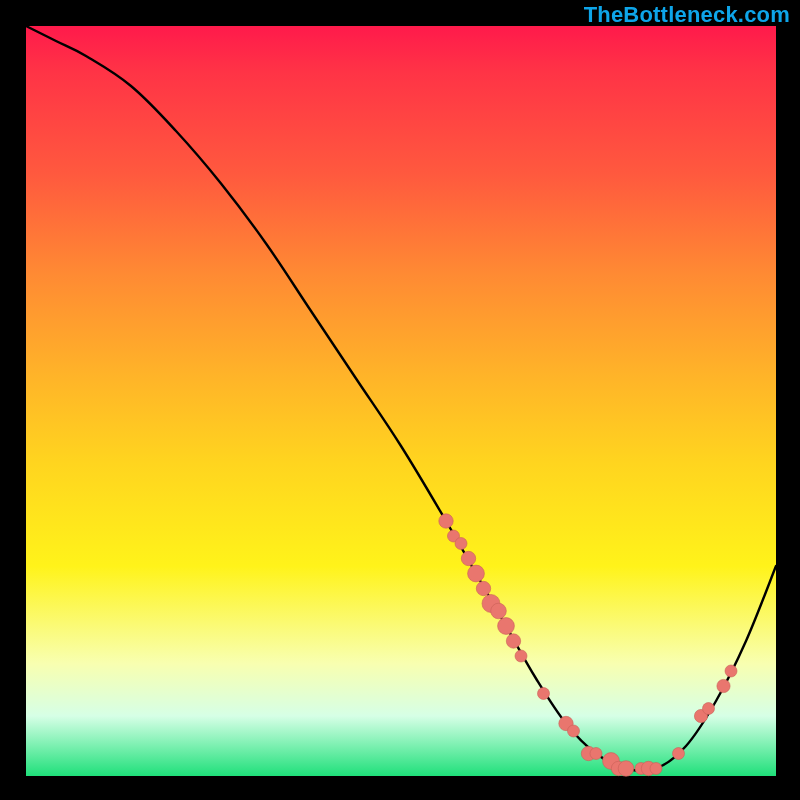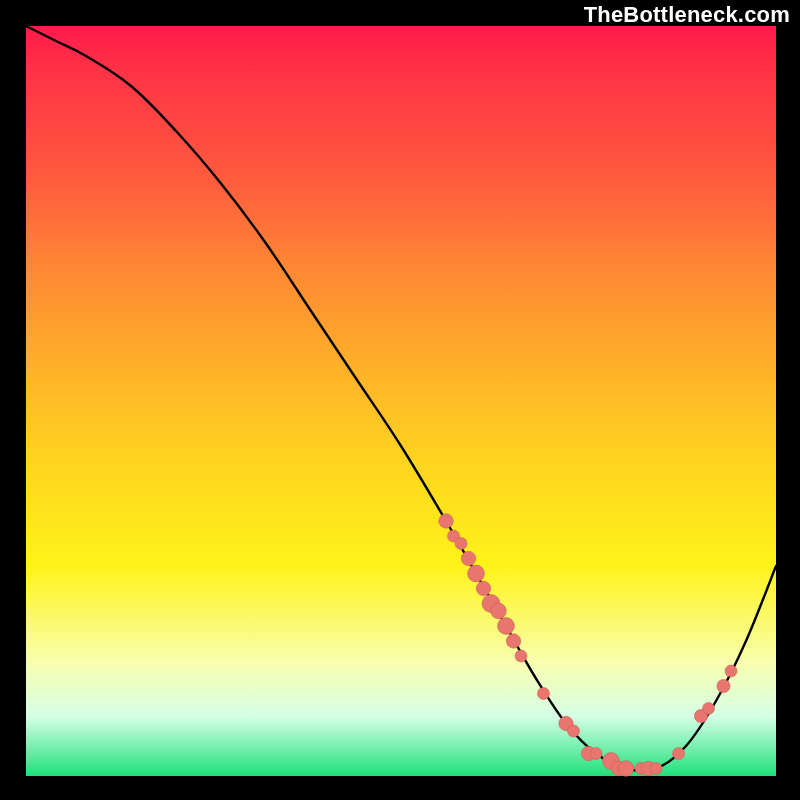--- a/index.html
+++ b/index.html
@@ -36,21 +36,21 @@
       #1fe07a 100%
     );
   }
   .watermark {
     position: absolute;
     top: 2px;
     right: 10px;
     font-family: Arial, Helvetica, sans-serif;
     font-size: 22px;
     font-weight: 600;
-    color: #ffffff;
+    color: #0ea5e9;
     letter-spacing: 0.2px;
     user-select: none;
   }
   svg.curve {
     position: absolute;
     left: 26px;
     top: 26px;
     width: 750px;
     height: 750px;
     overflow: visible;

